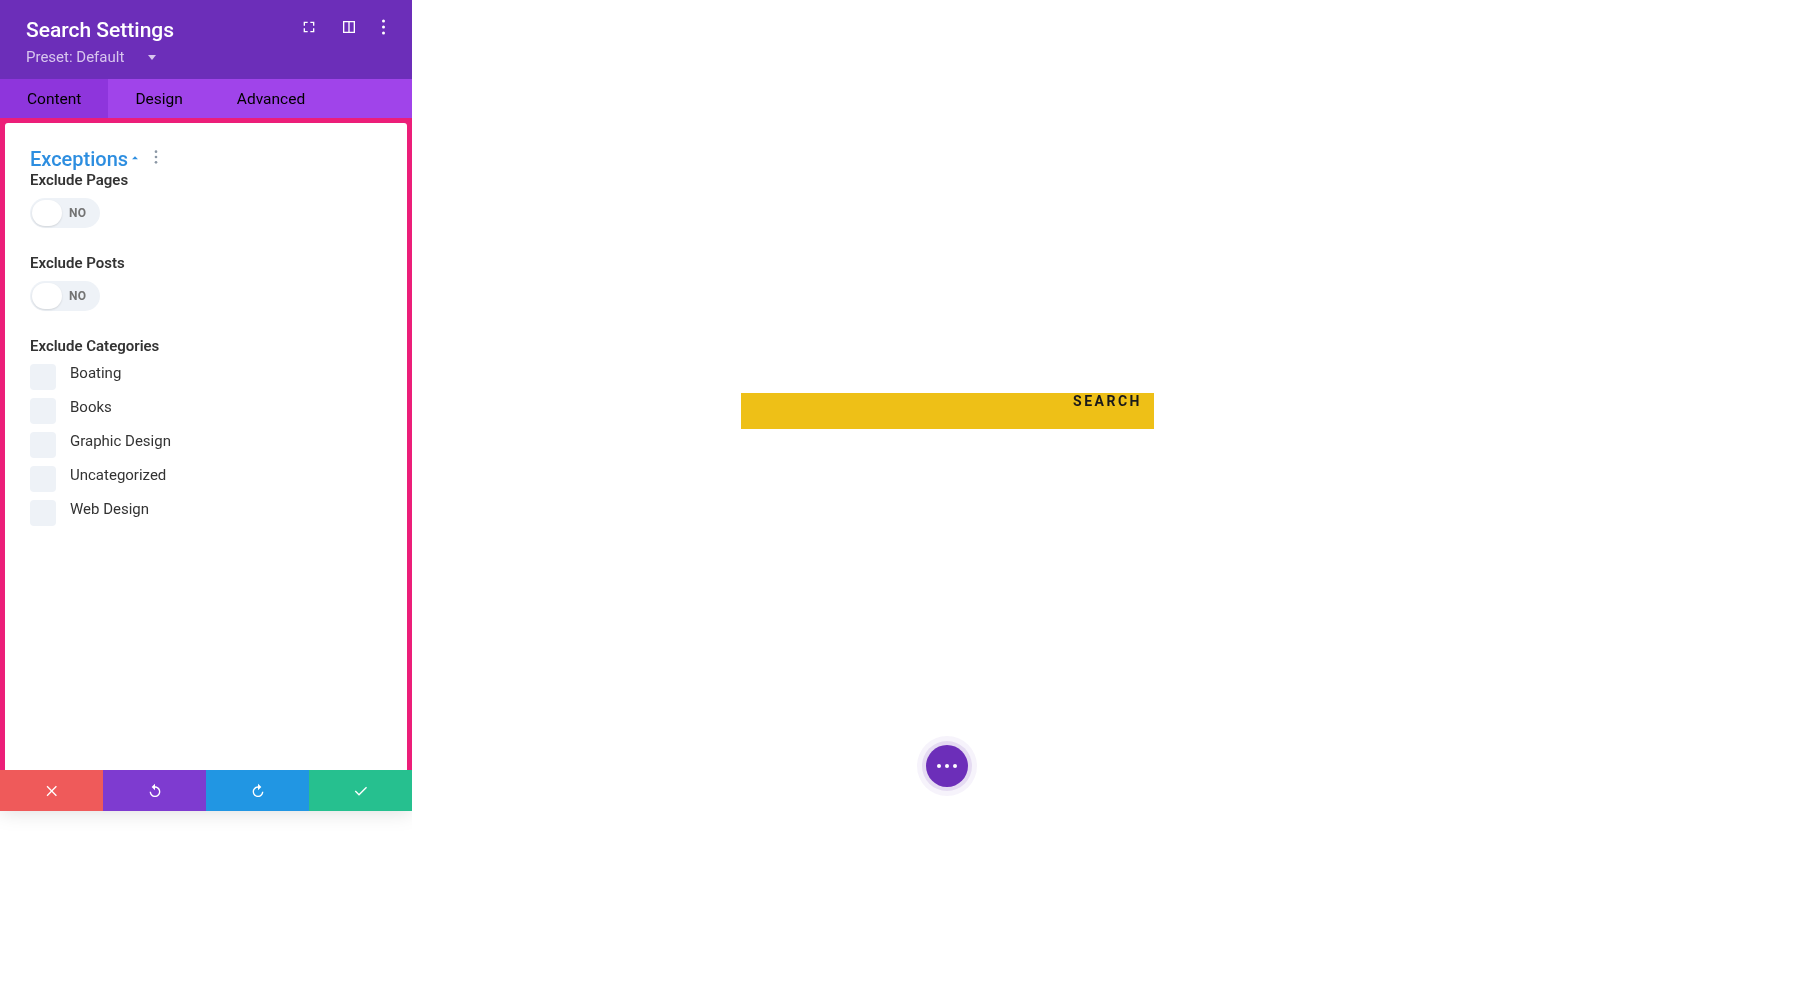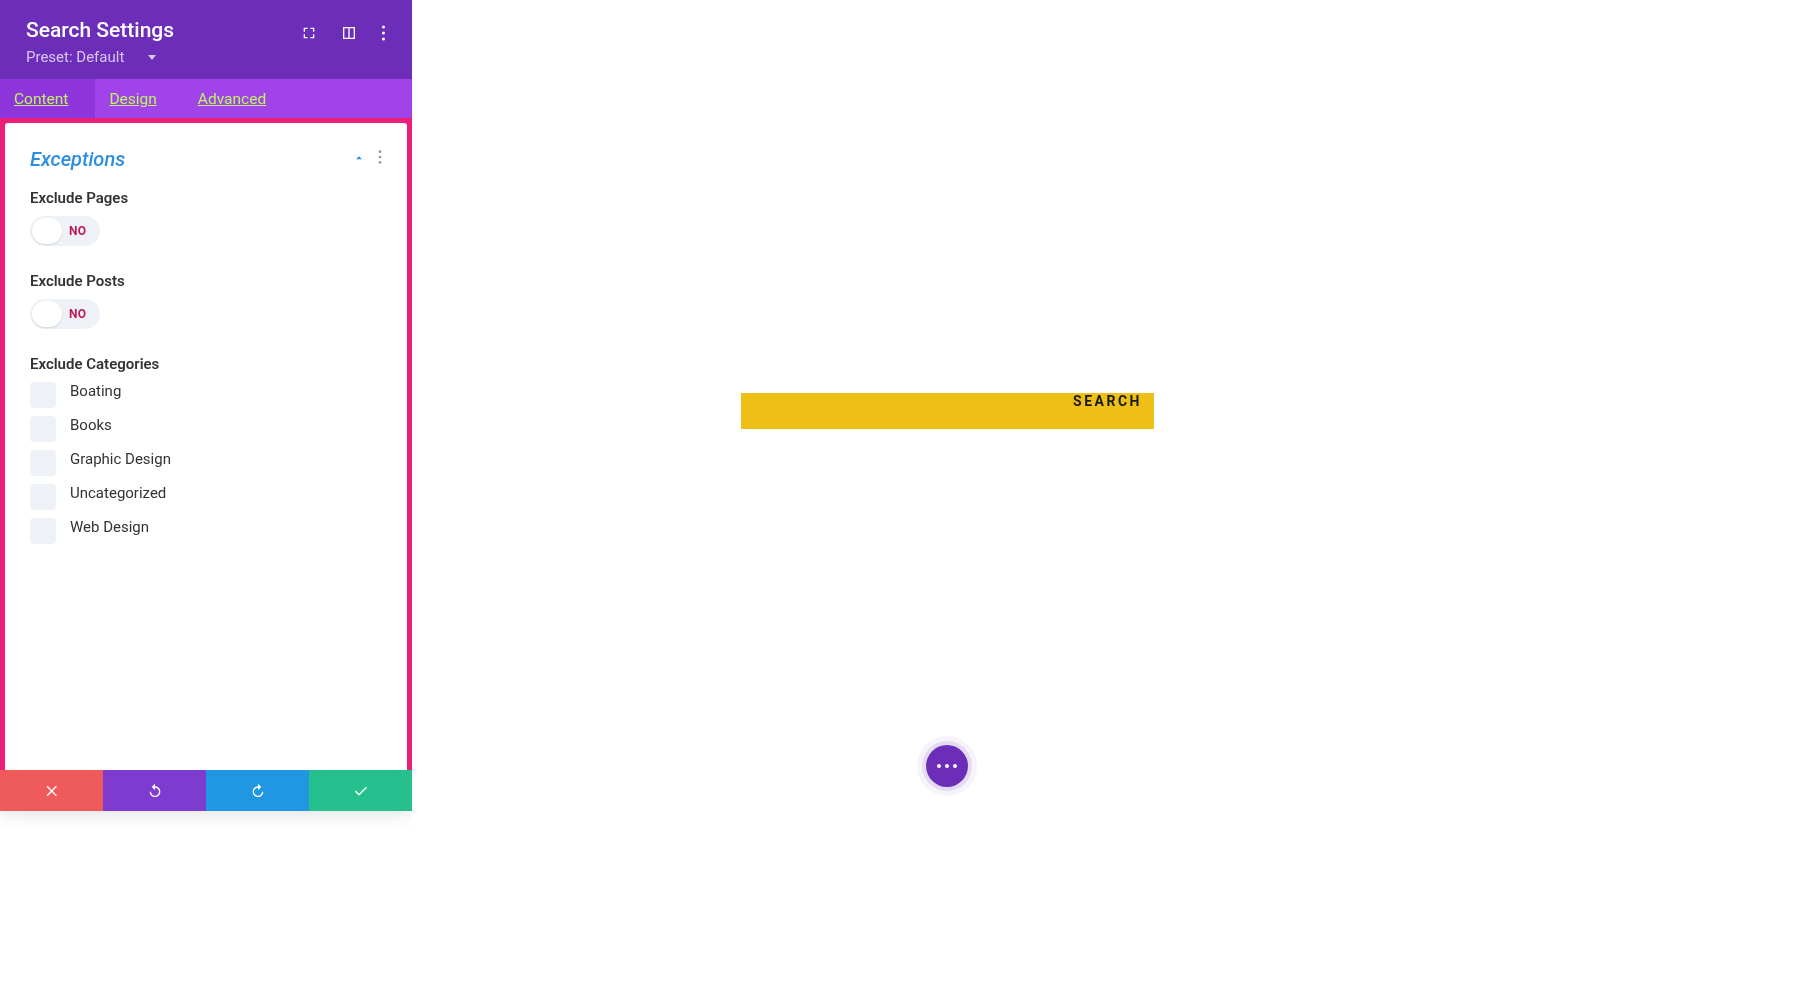--- a/index.html
+++ b/index.html
@@ -21,21 +21,21 @@
     flex-direction: column;
     box-shadow: 0 0 20px rgba(0,0,0,0.15);
   }
   .header {
     background: #6c2eb9;
     color: #fff;
     padding: 18px 26px 13px 26px;
   }
   .header-row1 {
     display: flex;
-    align-items: flex-end;
+    align-items: flex-start;
     justify-content: space-between;
   }
   .title {
     font-size: 21px;
     font-weight: 500;
   }
   .header-icons {
     display: flex;
     align-items: center;
     gap: 24px;
@@ -54,48 +54,44 @@
     width: 0; height: 0;
     border-left: 4px solid transparent;
     border-right: 4px solid transparent;
     border-top: 5px solid #d8c6ee;
   }
   .tabs {
     background: #a044ea;
     display: flex;
   }
   .tab {
-    color: #bef264;
+    color: #000000;
     font-size: 15.5px;
-    padding: 11px 27px 10px 14px;
+    padding: 11px 27px 10px 27px;
     cursor: pointer;
-    text-decoration: underline;
   }
   .tab.active {
     background: #8e35dc;
   }
   .content-frame {
     flex: 1;
     background: #ec1e79;
     padding: 5px;
     display: flex;
   }
   .content-inner {
     background: #fff;
     flex: 1;
     border-radius: 3px;
     padding: 24px 25px 20px 25px;
     overflow: auto;
   }
   .section-head {
     display: flex;
     align-items: center;
-    justify-content: space-between;
-    margin-bottom: 18px;
-    font-style: italic;
   }
   .section-title {
     color: #2d8ee0;
     font-size: 20px;
     font-weight: 500;
   }
   .section-head-icons {
     display: flex;
     align-items: center;
     gap: 12px;
@@ -122,21 +118,21 @@
   .toggle-thumb {
     width: 30px;
     height: 26px;
     background: #fff;
     border-radius: 13px;
     box-shadow: 0 1px 2px rgba(0,0,0,0.12);
   }
   .toggle-text {
     font-size: 12px;
     font-weight: 700;
-    color: #be185d;
+    color: #737373;
     margin-left: 7px;
     letter-spacing: 0.4px;
   }
   .cat-list {
     display: flex;
     flex-direction: column;
     gap: 8px;
   }
   .cat-item {
     display: flex;

